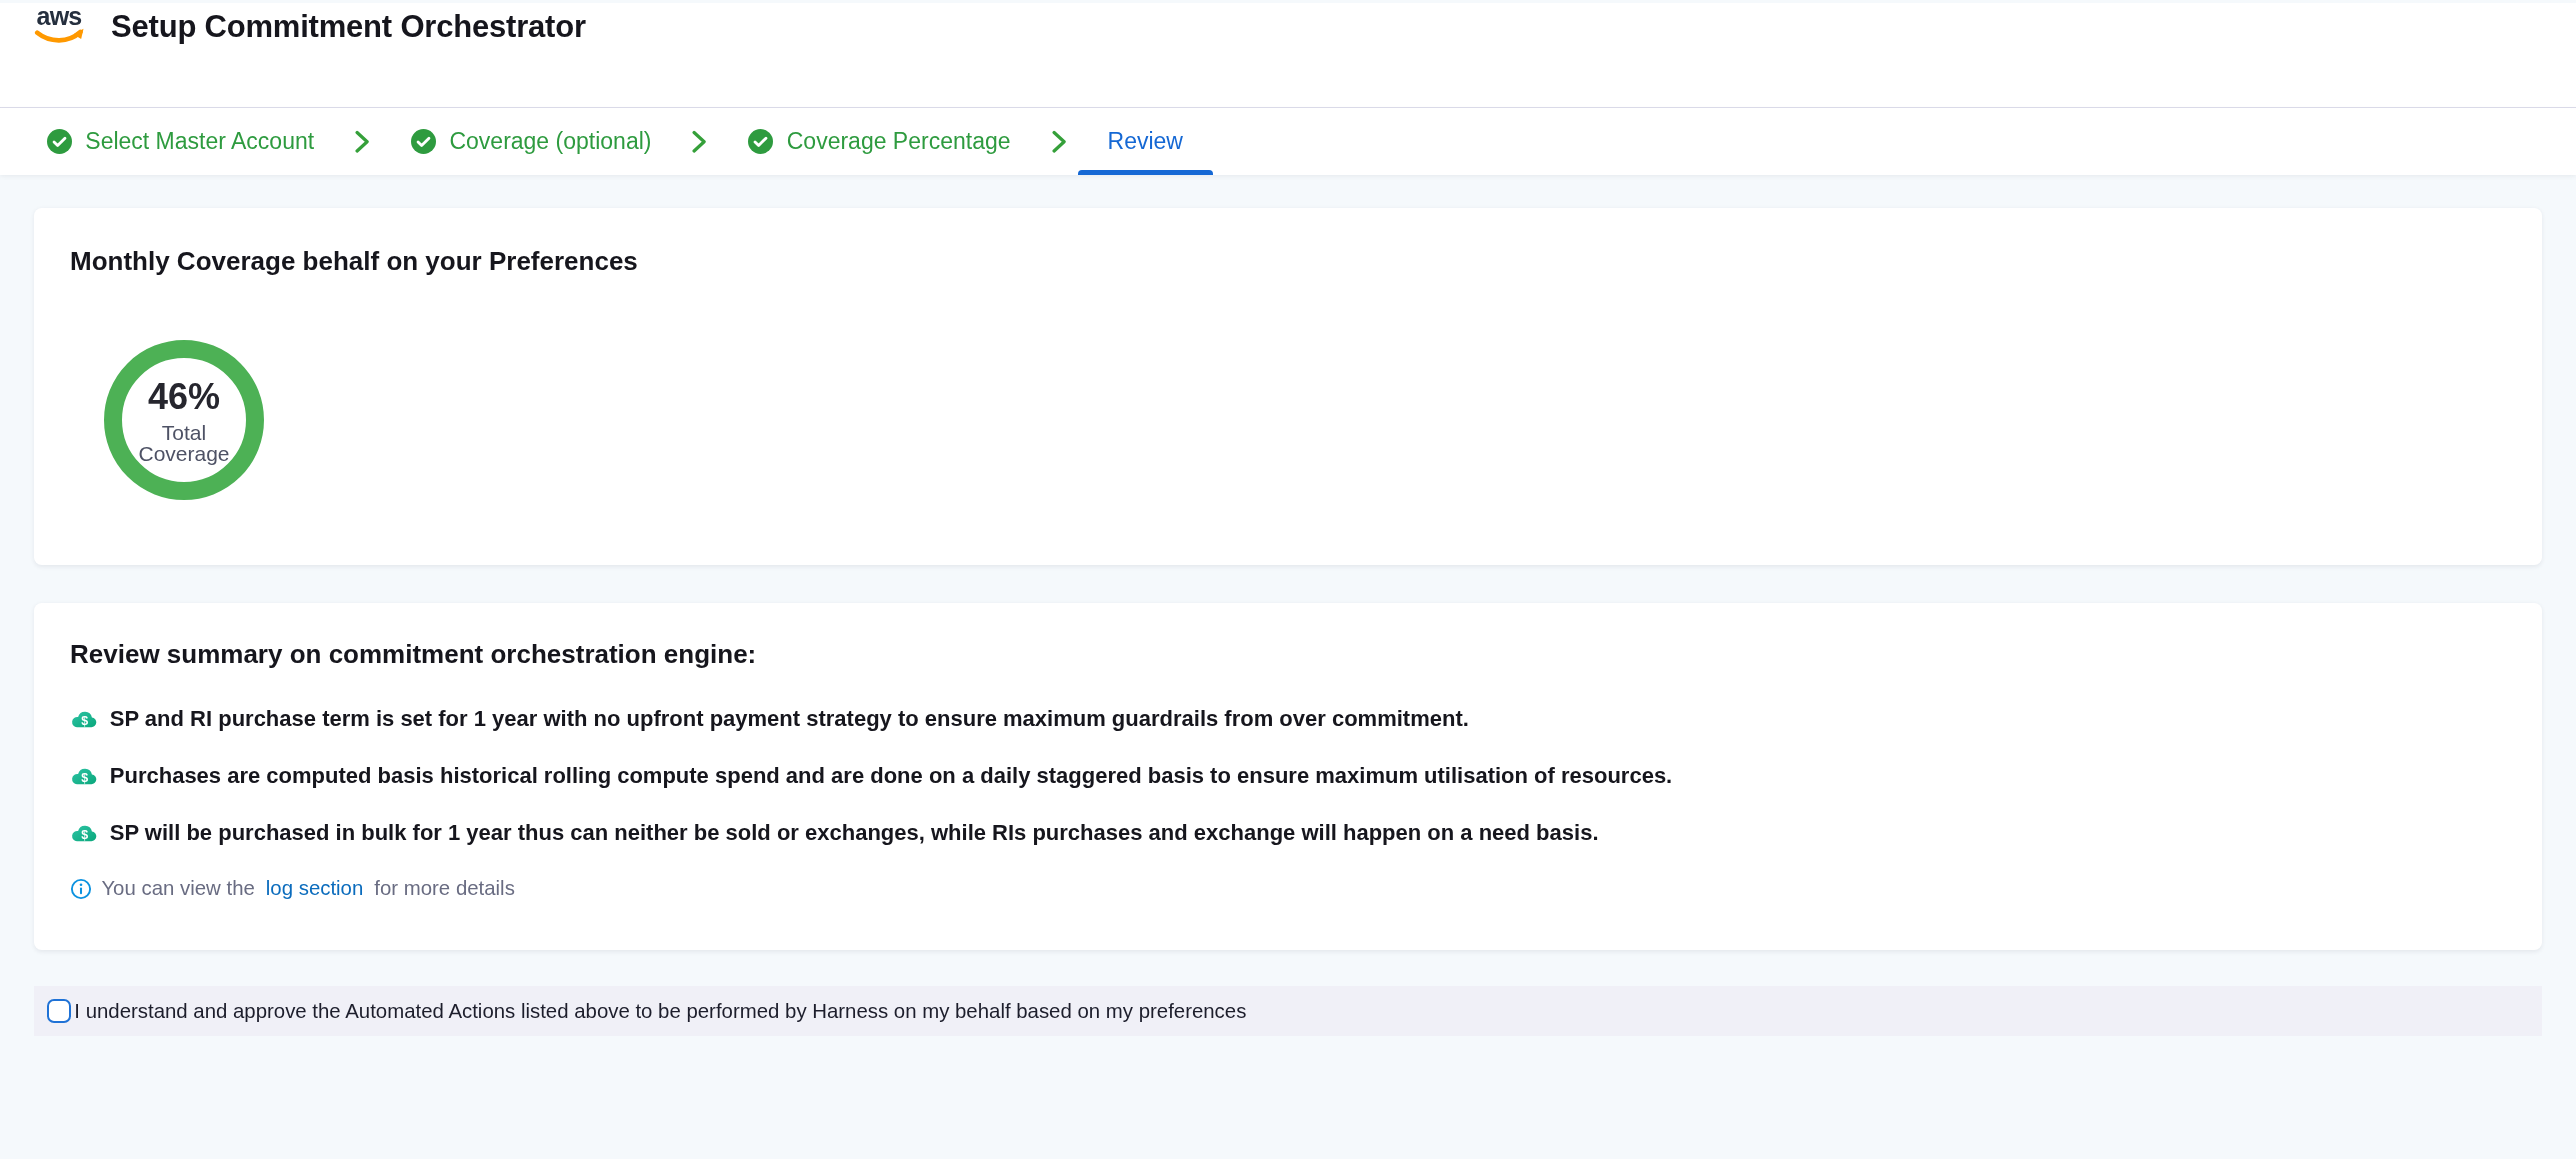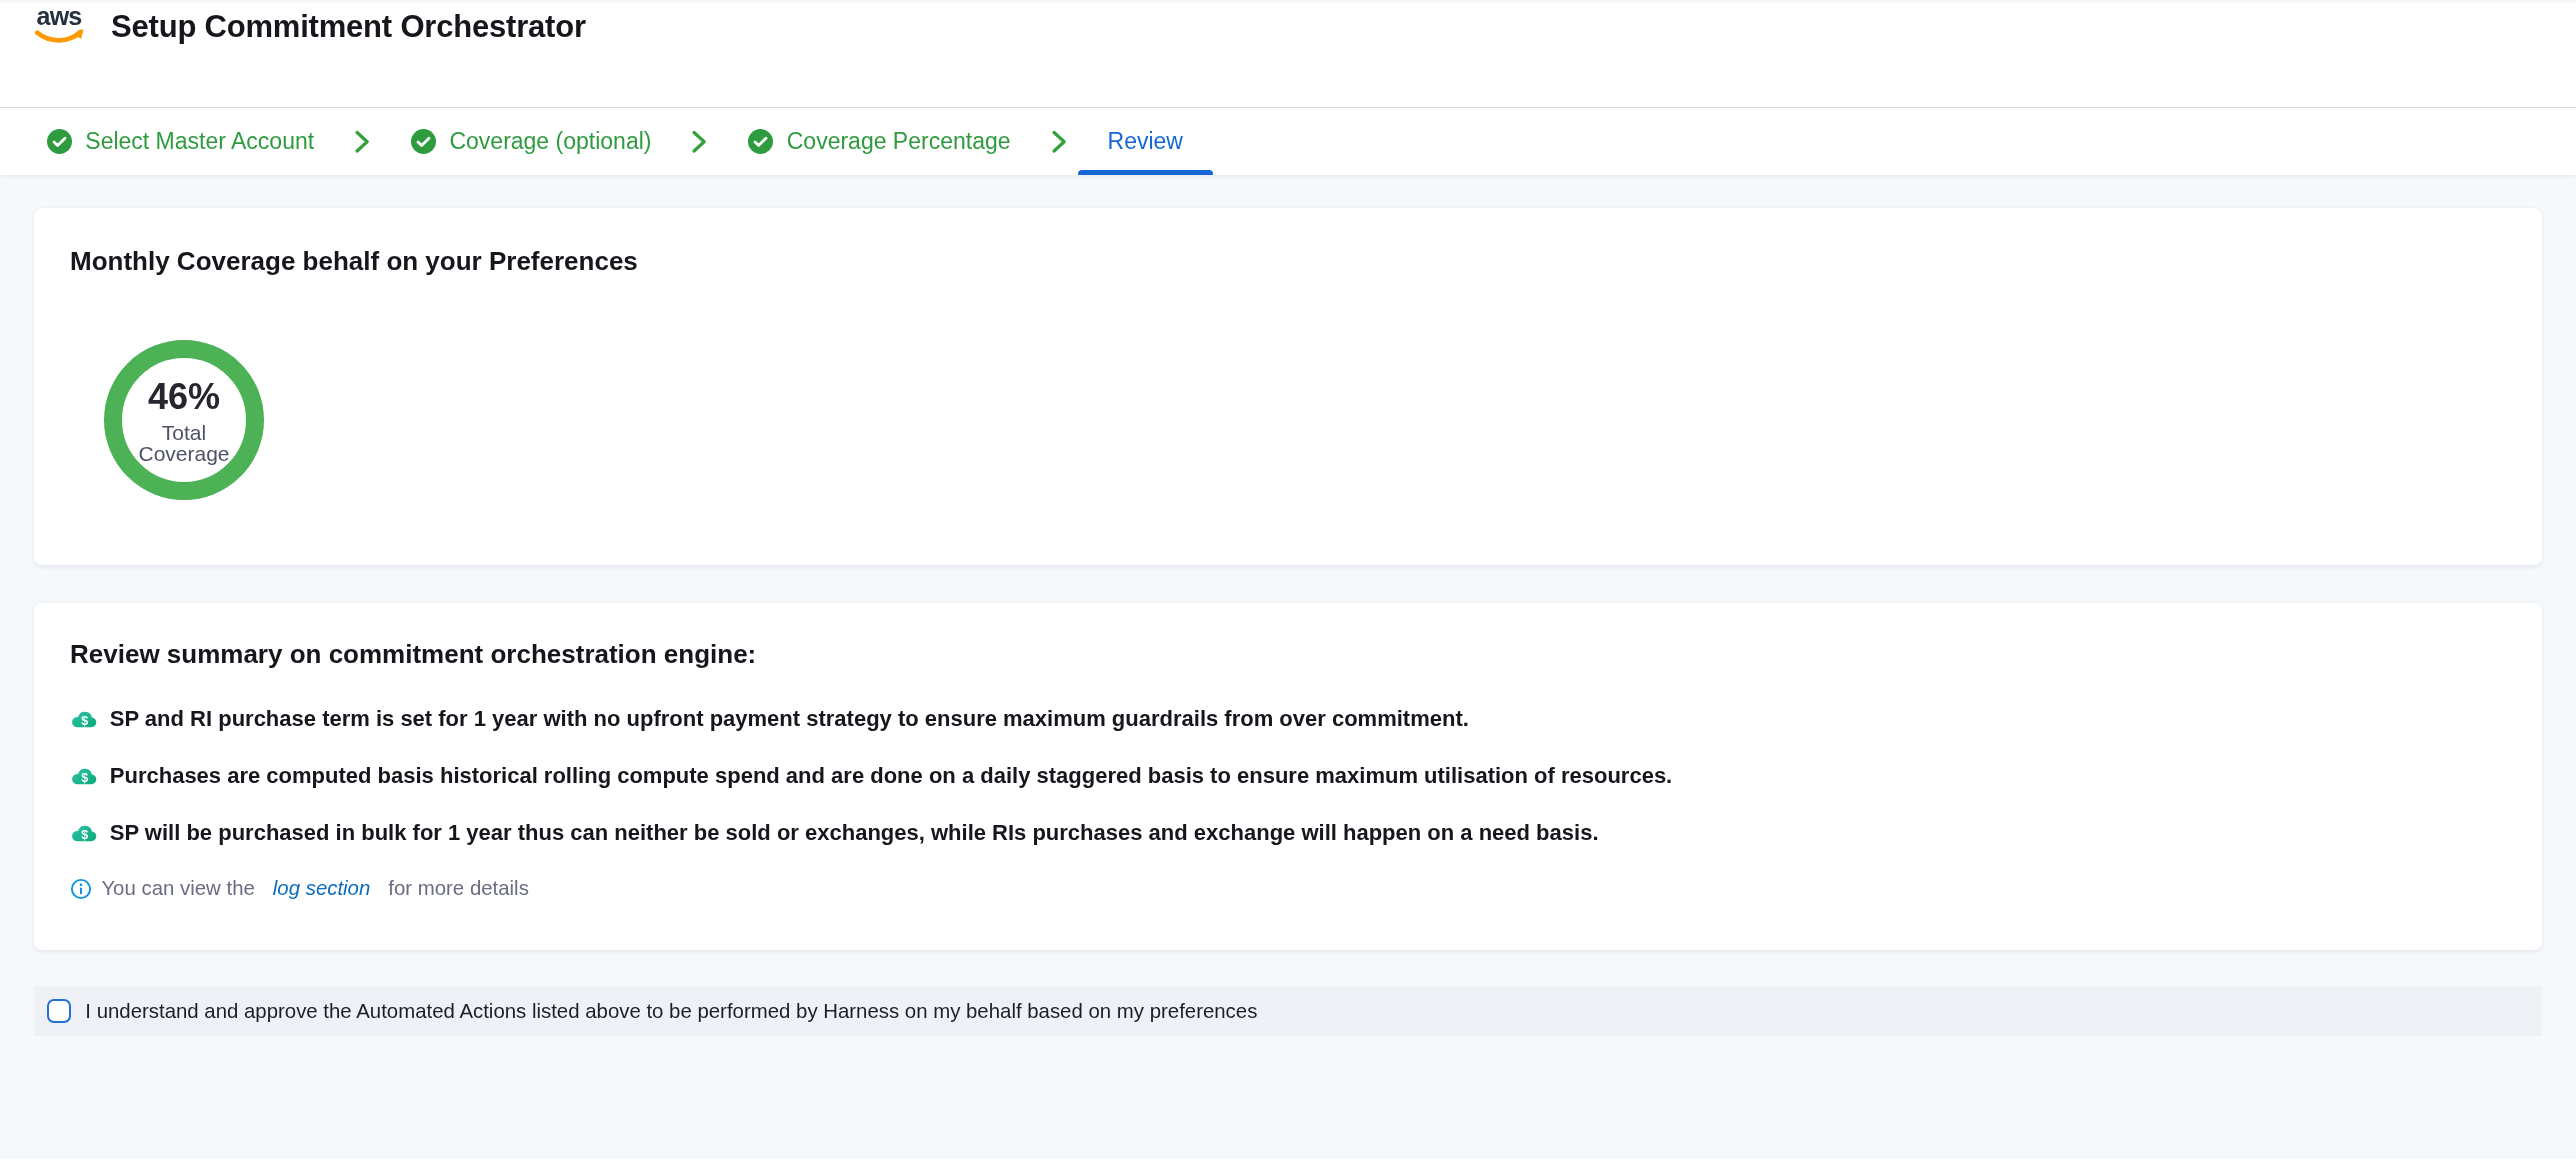--- a/index.html
+++ b/index.html
@@ -57,25 +57,25 @@
   }
   .donut-value { font-size:36px; font-weight:700; color:#26262e; }
   .donut-label { font-size:21px; line-height:21px; color:#4e5265; text-align:center; margin-top:4.7px; }
 
   .summary-card { padding:36px 36px 50px; margin-bottom:36px; }
   .bullets { margin-top:36px; }
   .bullet { display:flex; align-items:center; gap:11.8px; margin-bottom:31px; font-size:22px; font-weight:600; color:#16161d; }
   .bullet-icon { width:28px; height:22px; flex:0 0 auto; }
   .info-row { display:flex; align-items:center; gap:9.4px; font-size:20.4px; color:#696c82; margin-top:1.6px; }
   .info-icon { width:22px; height:22px; flex:0 0 auto; }
-  .info-row a { color:#0b6cbd; text-decoration:none; margin:0 18px; cursor:pointer;font-style:italic; }
+  .info-row a { color:#0b6cbd; text-decoration:none; margin:0 11px; cursor:pointer; }
 
   .consent-bar {
     height:50px; background:#f0f0f7; display:flex; align-items:center;
-    padding-left:13.3px; gap:14px;
+    padding-left:13.3px; gap:3px;
   }
   .checkbox {
     width:24px; height:24px; background:#ffffff;
     border:2.4px solid #1f72d6; border-radius:7px; cursor:pointer; flex:0 0 auto;
   }
   .consent-label { font-size:20.4px; color:#1d1e2c; cursor:pointer; }
 
   .bottom-edge { position:absolute; left:0; right:0; bottom:0; height:4.7px; background:#ffffff; }
 </style>
 </head>

